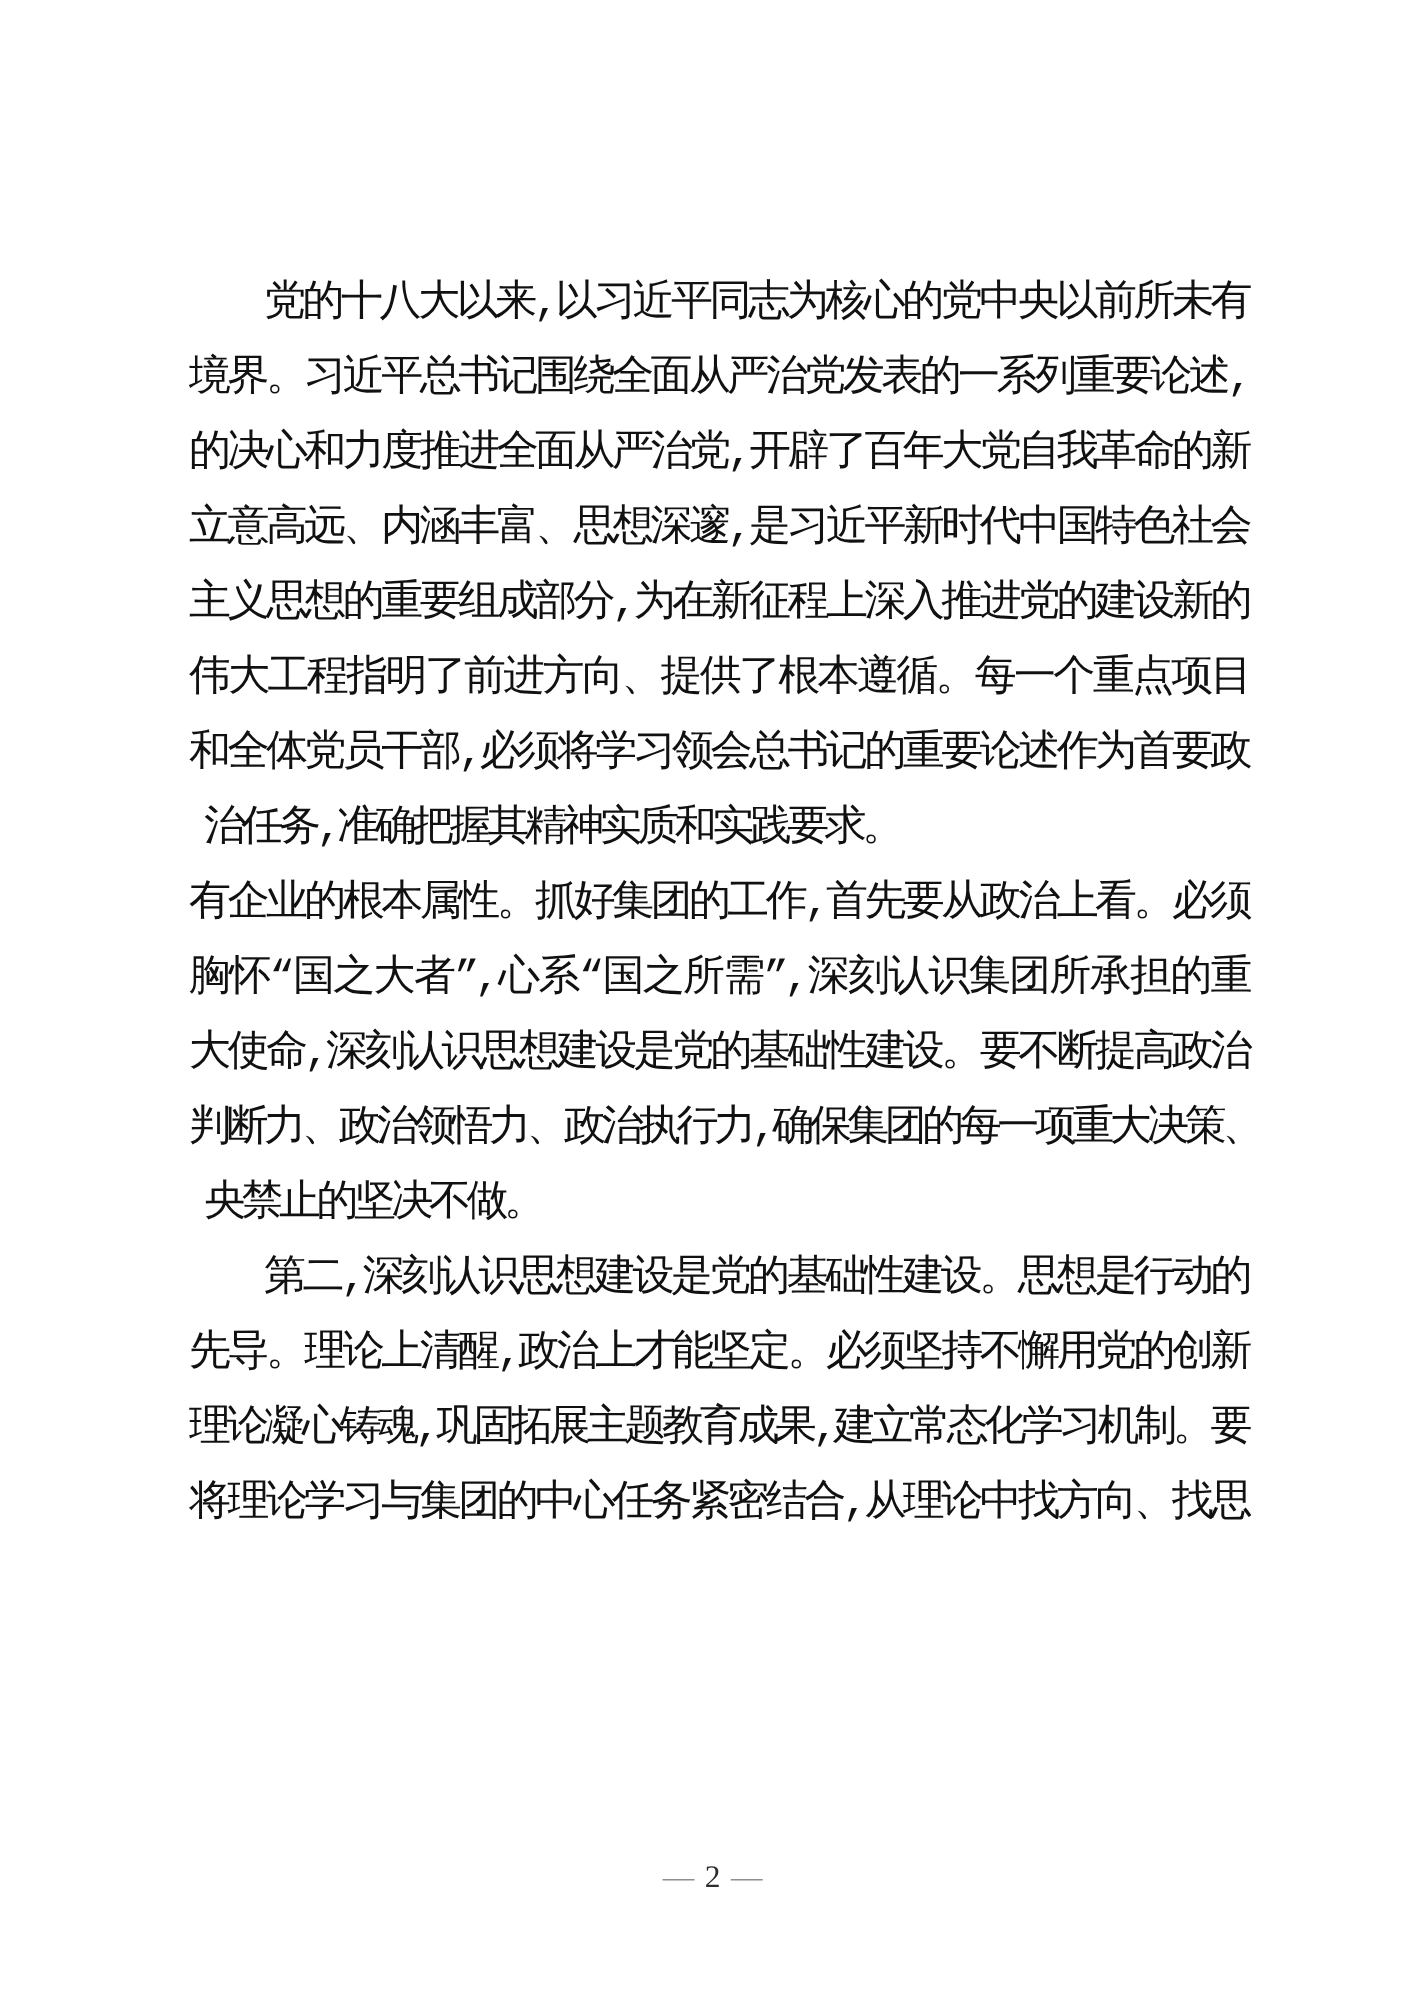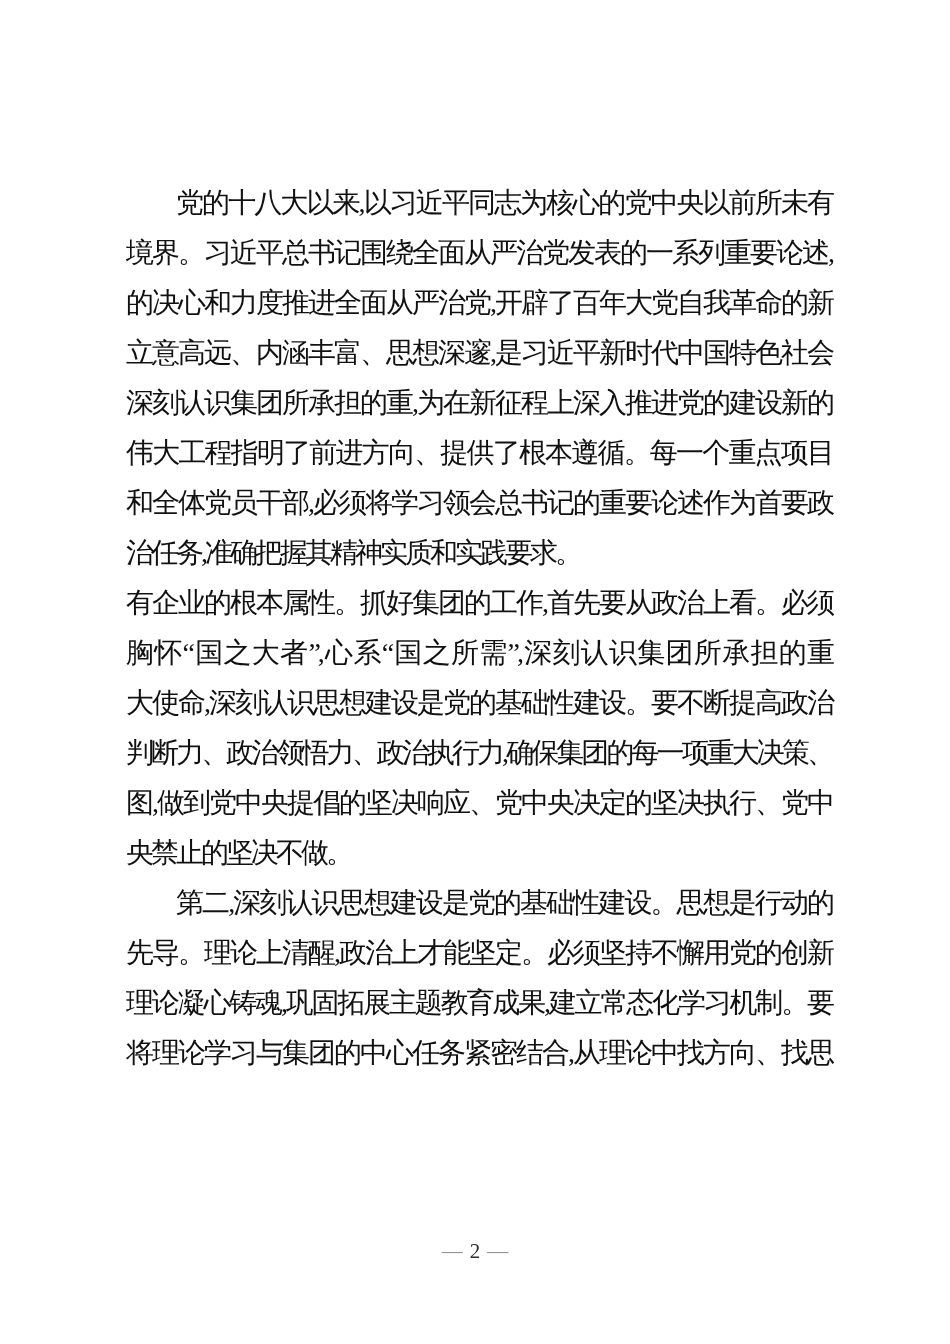--- a/index.html
+++ b/index.html
@@ -13,36 +13,37 @@
     height: 1344px;
     background: #ffffff;
     overflow: hidden;
   }
   .doc-body {
     position: absolute;
     left: 126px;
     top: 178px;
     width: 706px;
     color: #111111;
-    font-family: Liberation Serif, serif;
+    font-family: Liberation Mono, monospace;
   }
   .line {
     font-size: 28px;
     letter-spacing: -3px;
     line-height: 50px;
     height: 50px;
     white-space: nowrap;
     text-align: justify;
     text-align-last: justify;
   }
   .line.para-first {
     text-indent: 50px;
   }
   .line.para-last {
     text-align-last: left;
+    margin-left: 10px;
   }
   .footer {
     position: absolute;
     top: 1240px;
     left: 0;
     width: 100%;
     text-align: center;
     font-family: "Liberation Serif", serif;
     font-size: 21px;
     line-height: 1.1;
@@ -58,29 +59,28 @@
 </style>
 </head>
 <body>
 
 <div class="page">
   <div class="doc-body">
       <div class="line para-first">党的十八大以来,以习近平同志为核心的党中央以前所未有</div>
       <div class="line">境界。习近平总书记围绕全面从严治党发表的一系列重要论述,</div>
       <div class="line">的决心和力度推进全面从严治党,开辟了百年大党自我革命的新</div>
       <div class="line">立意高远、内涵丰富、思想深邃,是习近平新时代中国特色社会</div>
-      <div class="line">深刻认识集团所承担的重,为在新征程上深入推进党的建设新的</div>
+      <div class="line">主义思想的重要组成部分,为在新征程上深入推进党的建设新的</div>
       <div class="line">伟大工程指明了前进方向、提供了根本遵循。每一个重点项目</div>
       <div class="line">和全体党员干部,必须将学习领会总书记的重要论述作为首要政</div>
       <div class="line para-last">治任务,准确把握其精神实质和实践要求。</div>
       <div class="line">有企业的根本属性。抓好集团的工作,首先要从政治上看。必须</div>
       <div class="line">胸怀“国之大者”,心系“国之所需”,深刻认识集团所承担的重</div>
       <div class="line">大使命,深刻认识思想建设是党的基础性建设。要不断提高政治</div>
       <div class="line">判断力、政治领悟力、政治执行力,确保集团的每一项重大决策、</div>
-      <div class="line">图,做到党中央提倡的坚决响应、党中央决定的坚决执行、党中</div>
       <div class="line para-last">央禁止的坚决不做。</div>
       <div class="line para-first">第二,深刻认识思想建设是党的基础性建设。思想是行动的</div>
       <div class="line">先导。理论上清醒,政治上才能坚定。必须坚持不懈用党的创新</div>
       <div class="line">理论凝心铸魂,巩固拓展主题教育成果,建立常态化学习机制。要</div>
       <div class="line">将理论学习与集团的中心任务紧密结合,从理论中找方向、找思</div>
     </div>
   <div class="footer">
     <span class="dash">—</span><span class="pagenum">2</span><span class="dash">—</span>
   </div>
 </div>

